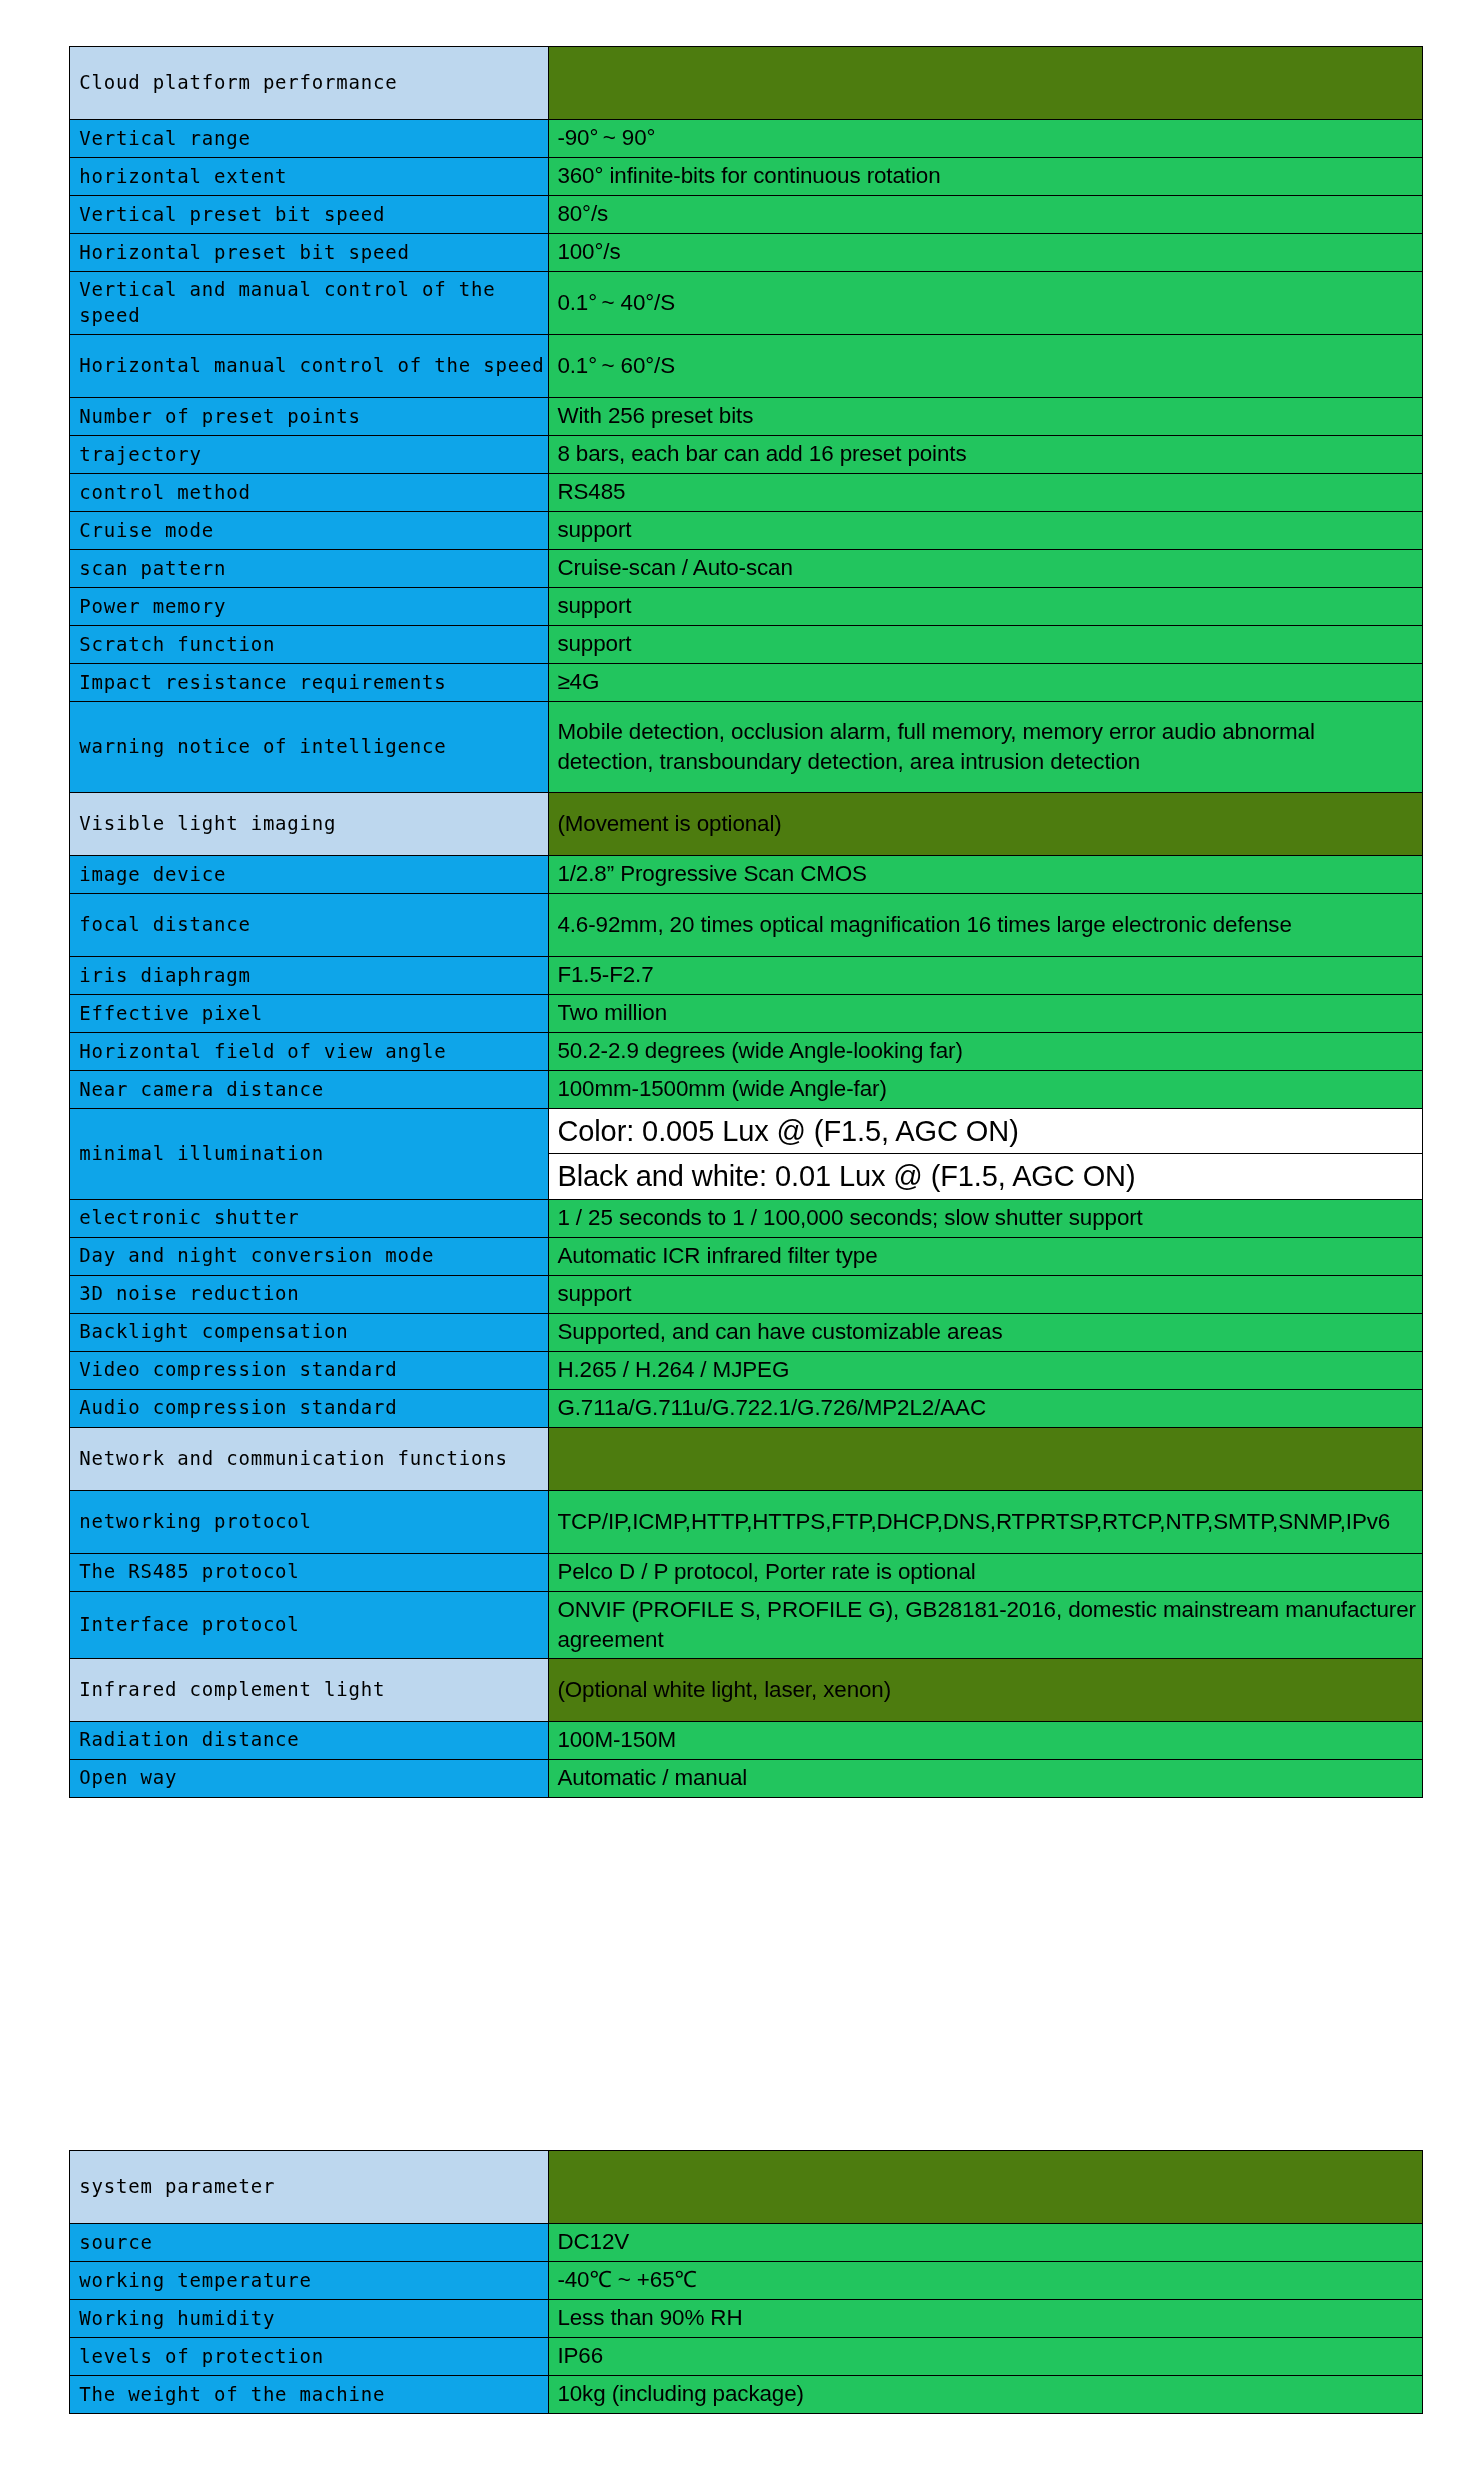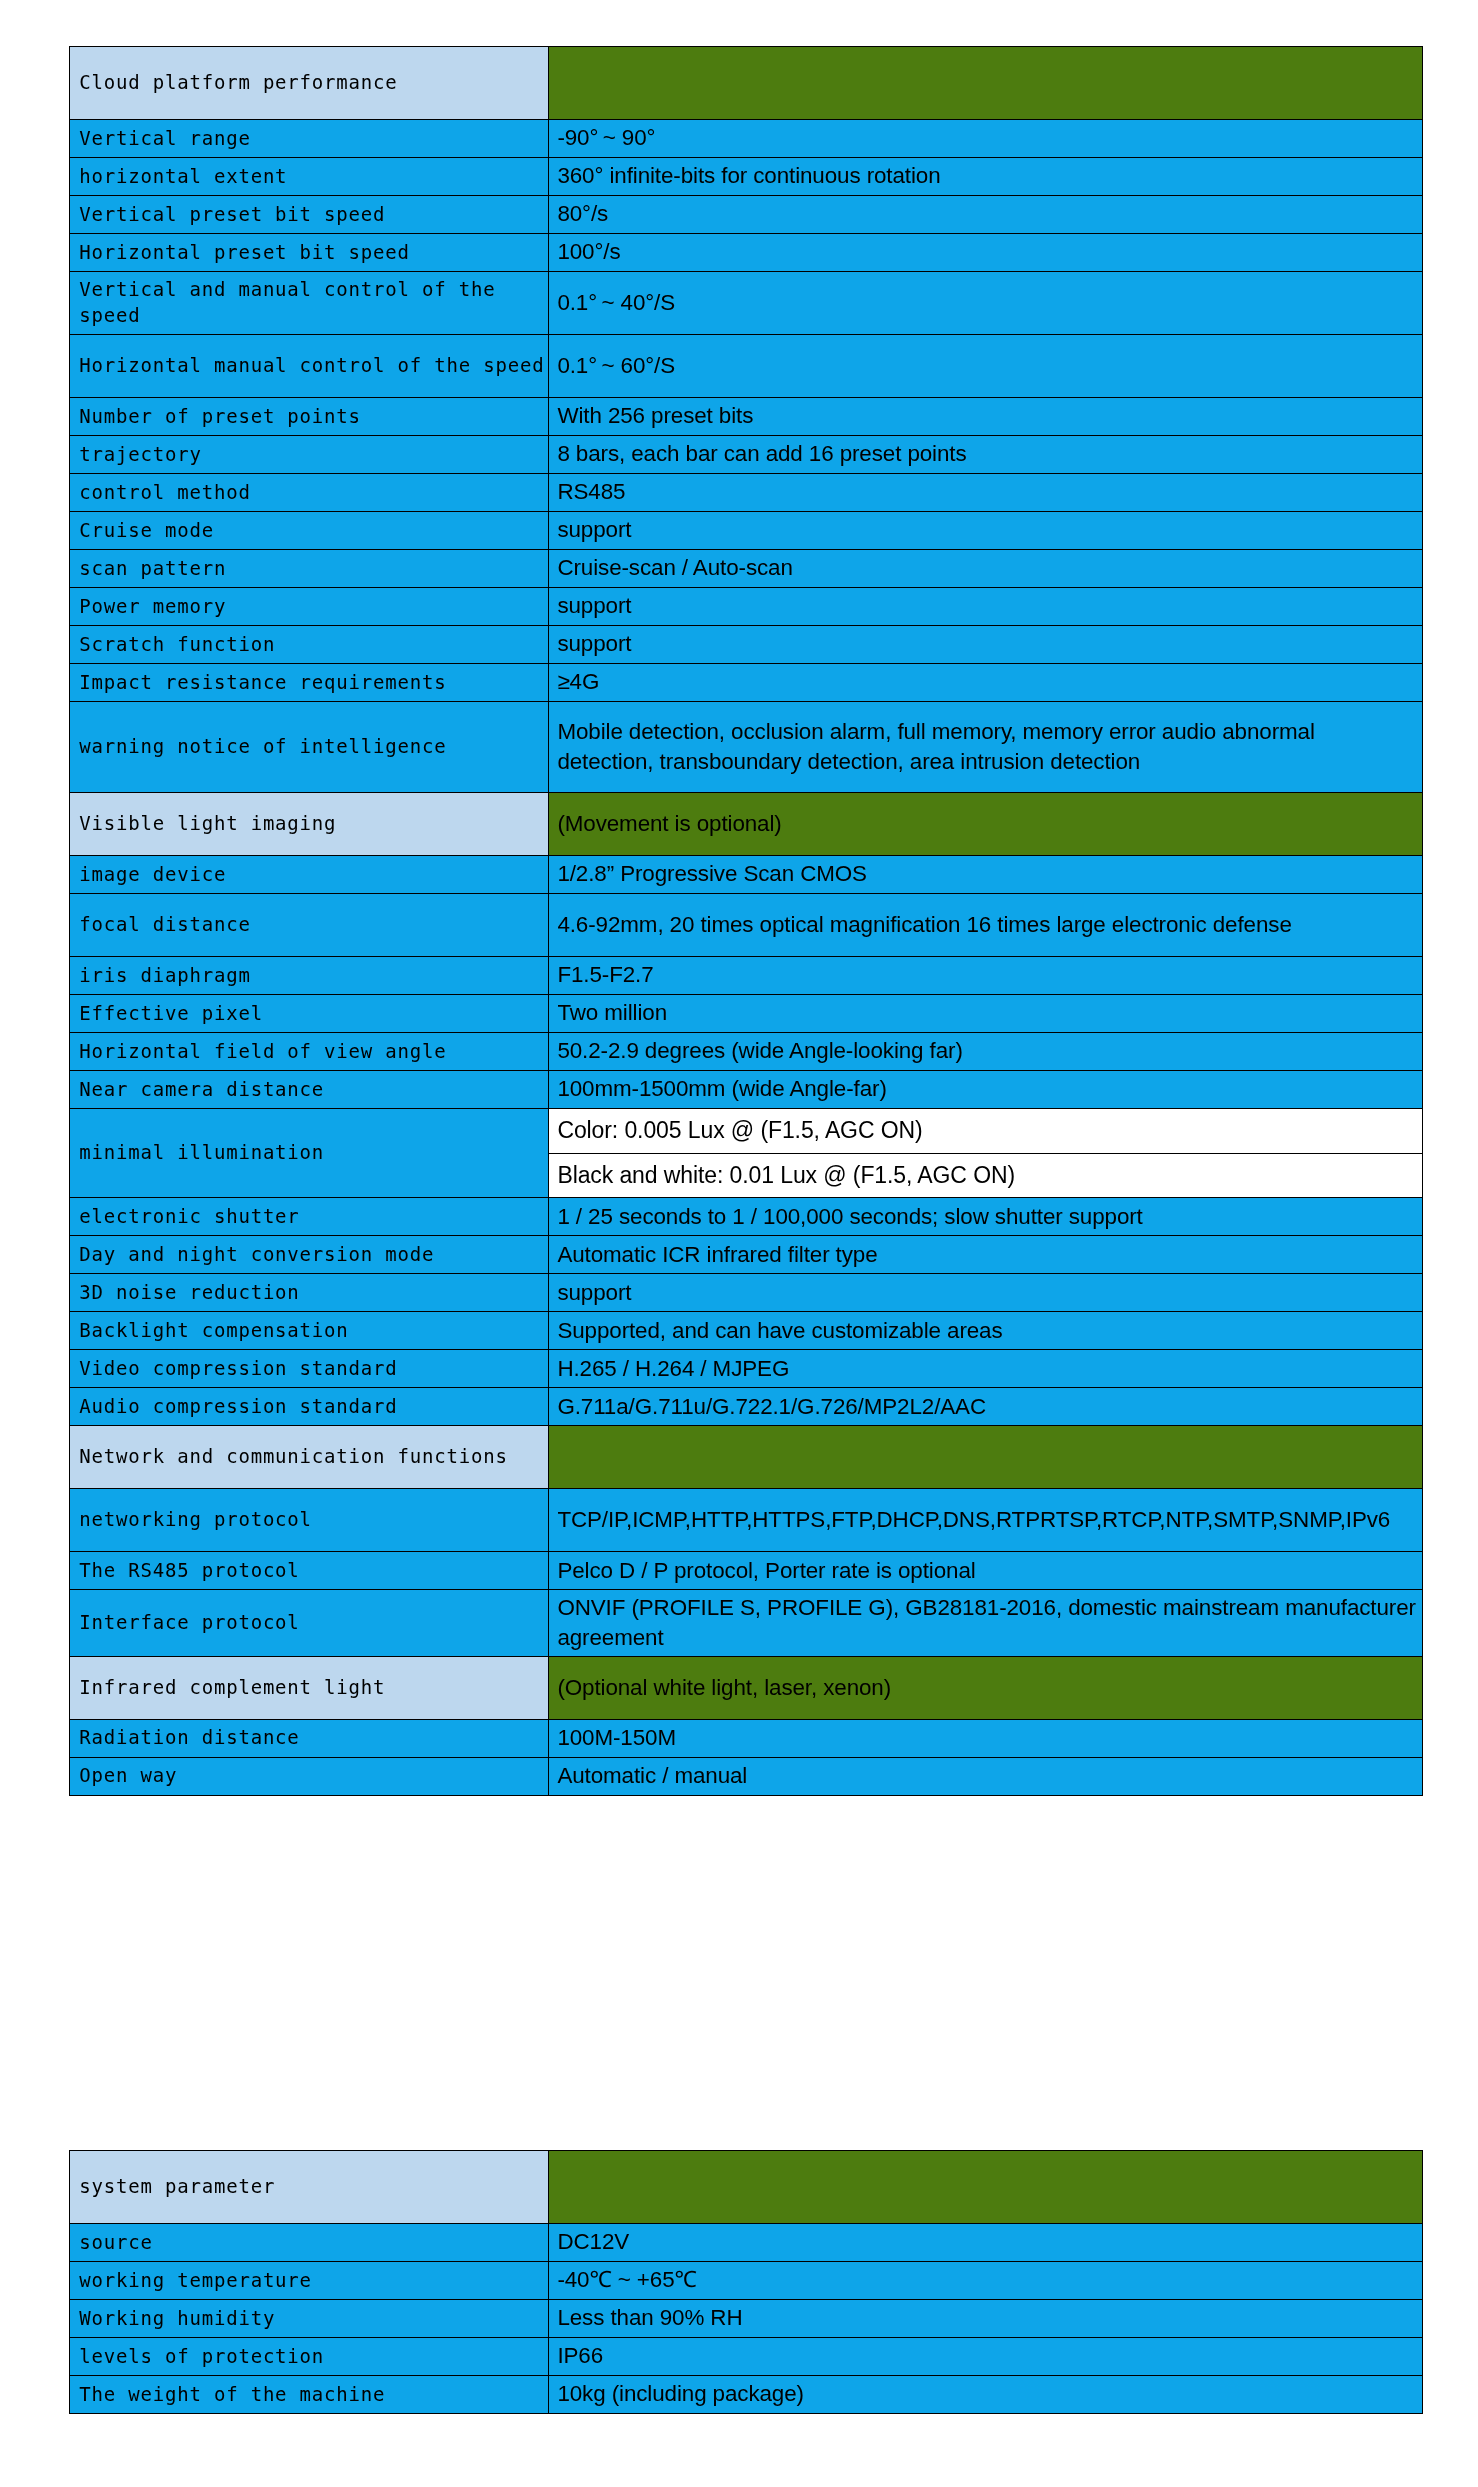--- a/index.html
+++ b/index.html
@@ -50,21 +50,21 @@
     color: #000000;
     padding: 2.8px 0 2.8px 9.3px;
     white-space: normal;
   }
   td.label.hdr {
     background: #bdd7ee;
   }
 
   
   td.value {
-    background: #0ea5e9;
+    background: #22c55e;
     font-family: "Liberation Sans", sans-serif;
     font-size: 22.4px;
     line-height: 1.34;
     letter-spacing: -0.1px;
     color: #000000;
     padding: 2.8px 5.6px 2.8px 8.4px;
   }
   td.value.hdr {
     background: #4d7c0f;
   }
@@ -73,21 +73,21 @@
   table.split {
     width: 100%;
     border-collapse: collapse;
     table-layout: fixed;
   }
   table.split td {
     border: 0;
     border-bottom: 1.5px solid #000000;
     background: #ffffff;
     font-family: "Liberation Sans", sans-serif;
-    font-size: 23px;
+    font-size: 29px;
     line-height: 1.34;
     letter-spacing: -0.1px;
     color: #000000;
     padding: 2.8px 5.6px 2.8px 8.4px;
     height: 38px;
     vertical-align: middle;
   }
   table.split tr:last-child td { border-bottom: 0; }
 
   .r-h1 { height: 73px; }

